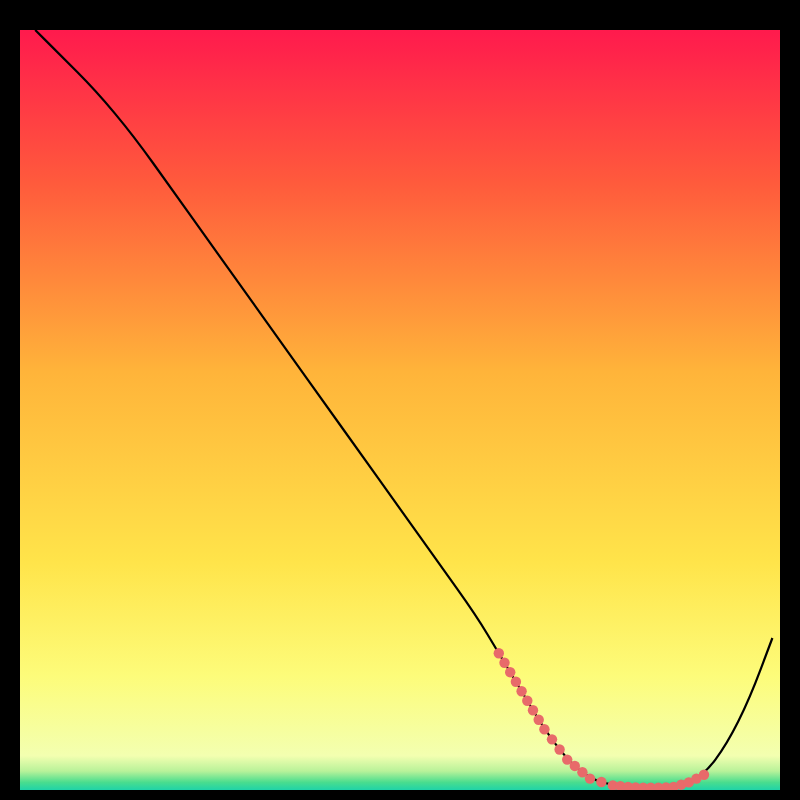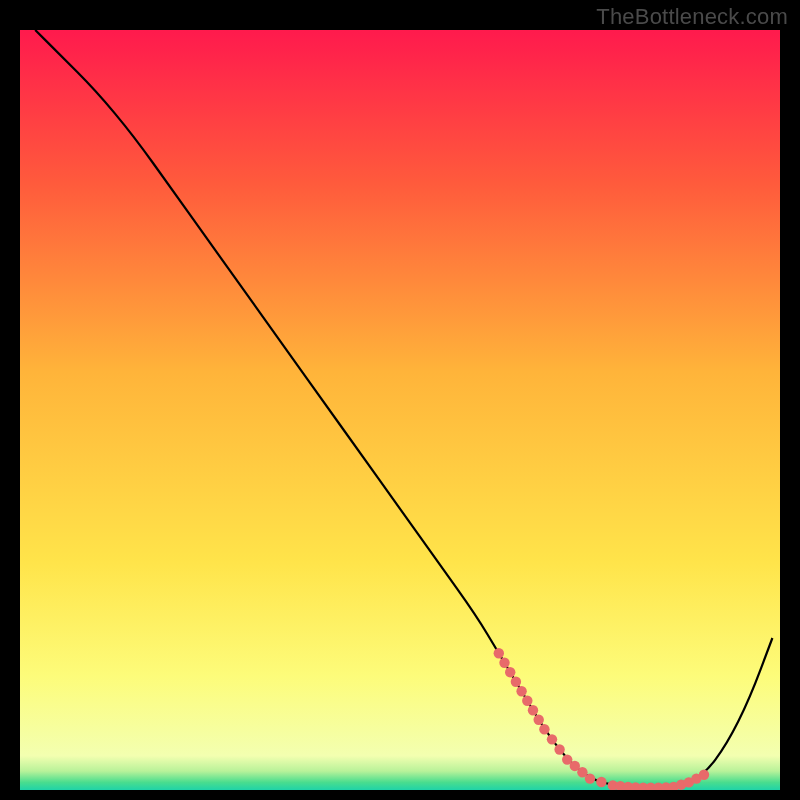--- a/index.html
+++ b/index.html
@@ -32,21 +32,20 @@
     top: 30px;
     width: 760px;
     height: 760px;
     display: block;
   }
 </style>
 </head>
 <body>
 
 <div class="chart-wrap">
-  <div class="watermark">TheBottleneck.com</div>
   <svg class="plot" viewBox="0 0 760 760" preserveAspectRatio="none">
     <defs>
       <linearGradient id="bg-grad" x1="0" y1="0" x2="0" y2="1">
           <stop offset="0%" stop-color="#ff1a4d"></stop>
           <stop offset="20%" stop-color="#ff5a3c"></stop>
           <stop offset="45%" stop-color="#ffb43a"></stop>
           <stop offset="70%" stop-color="#ffe44a"></stop>
           <stop offset="85%" stop-color="#fdfc7a"></stop>
           <stop offset="95.5%" stop-color="#f3ffb0"></stop>
           <stop offset="97.5%" stop-color="#b9f29a"></stop>

